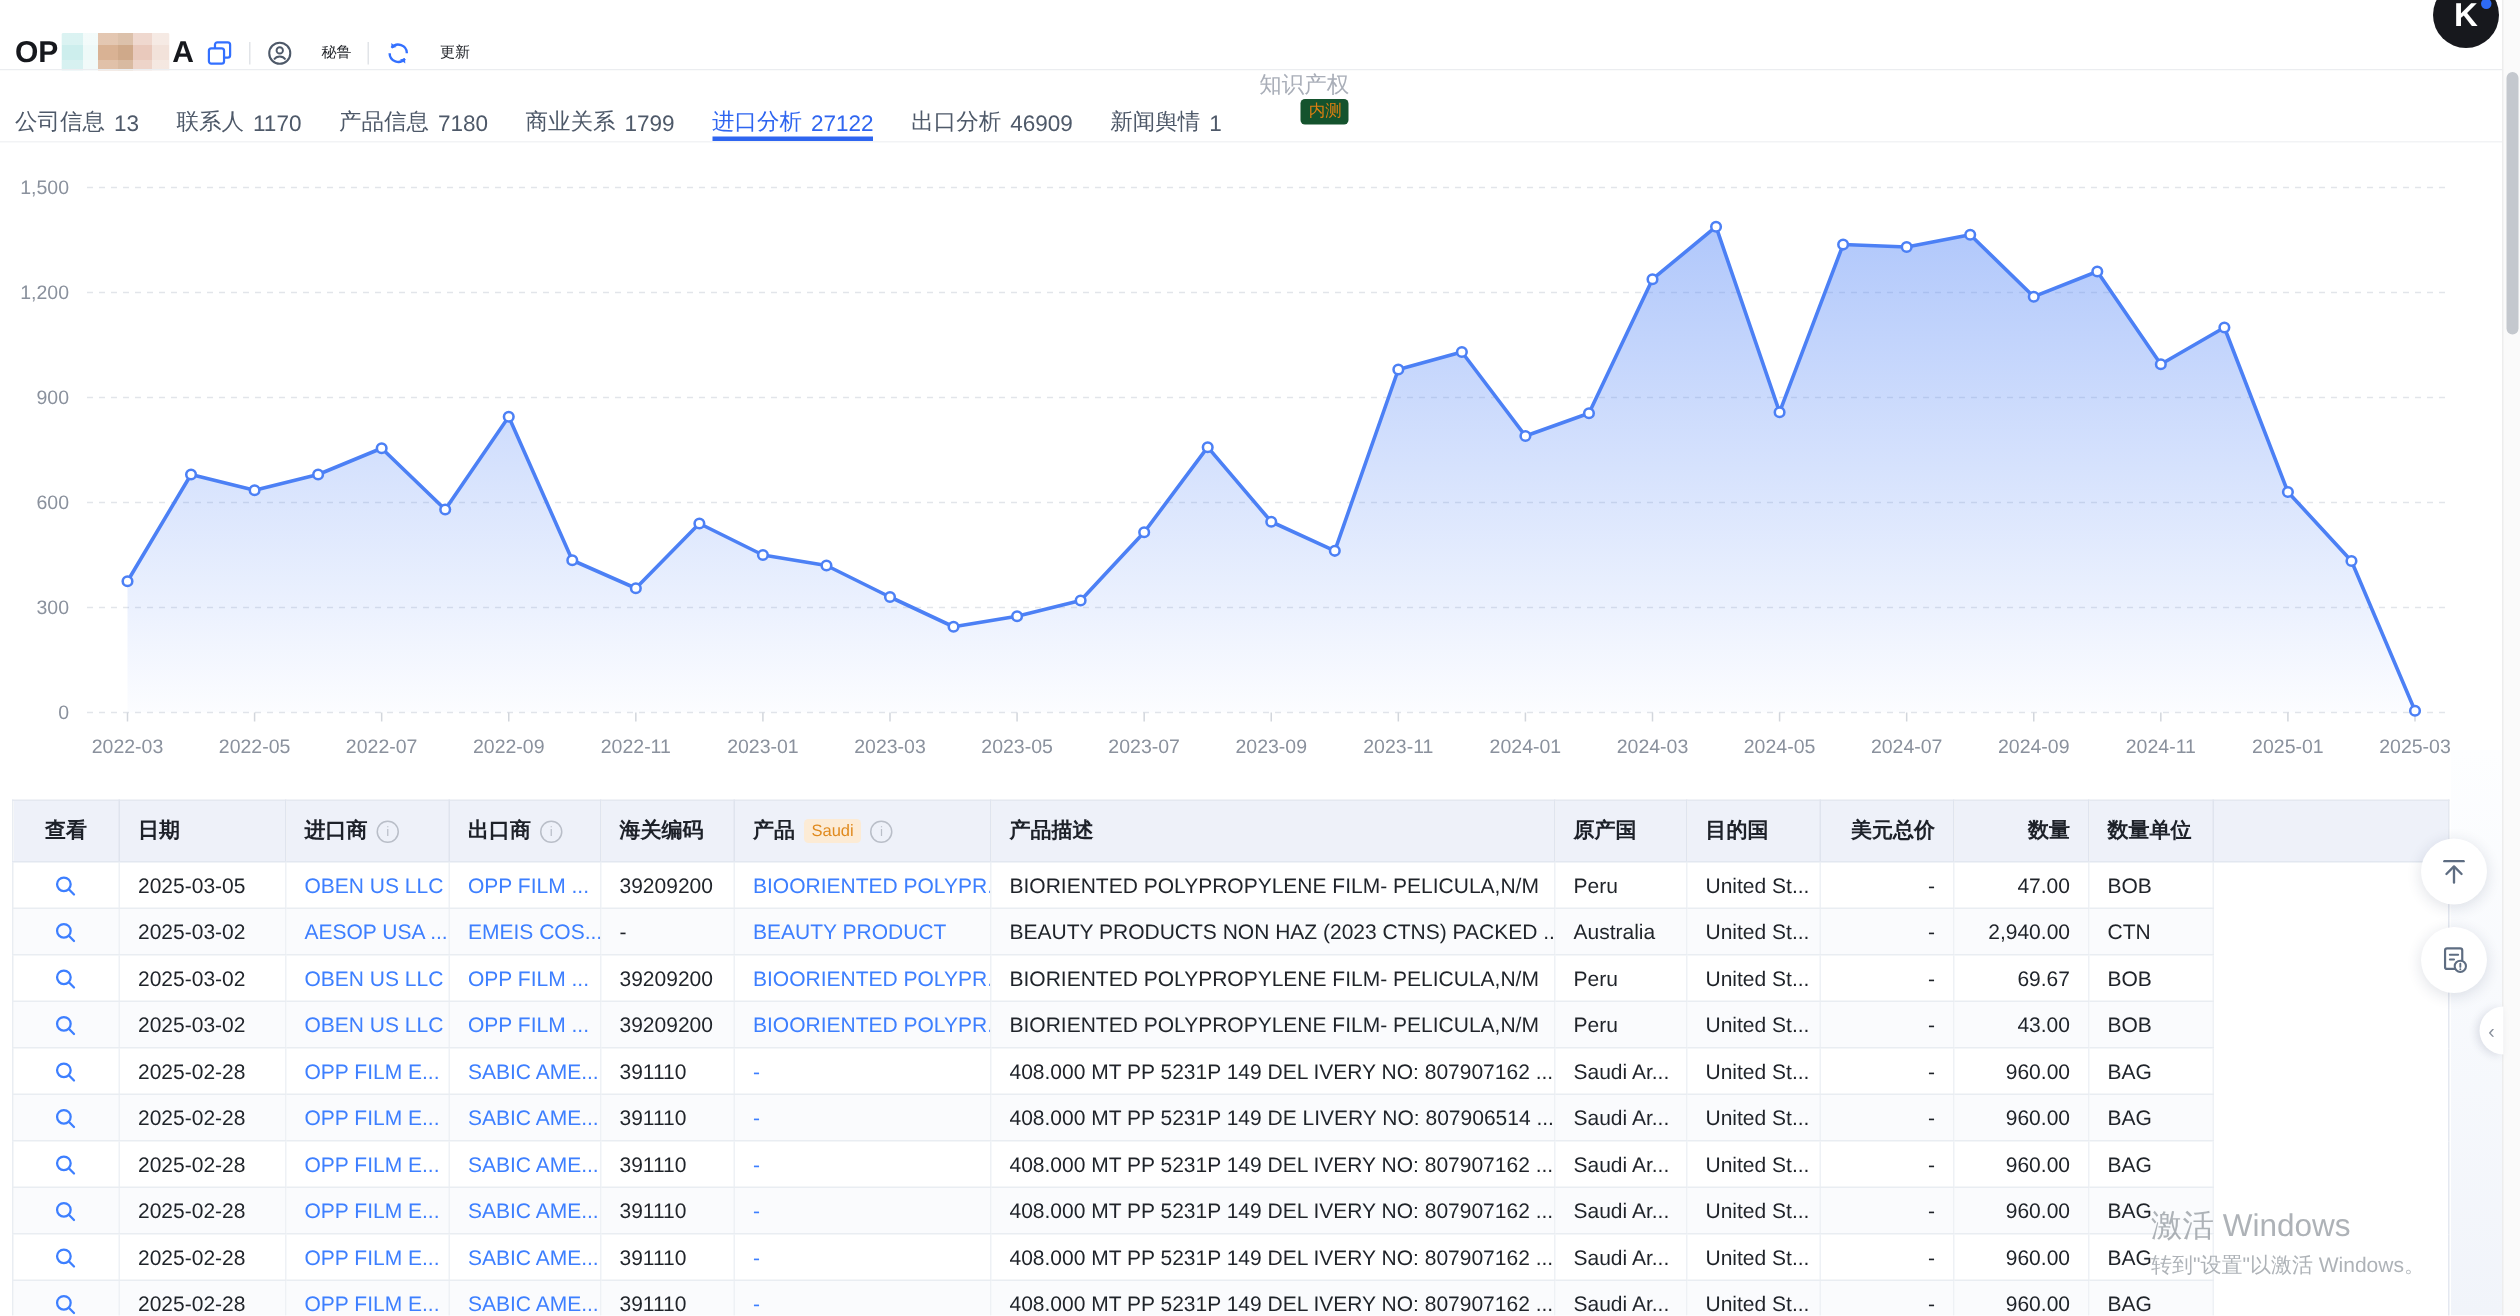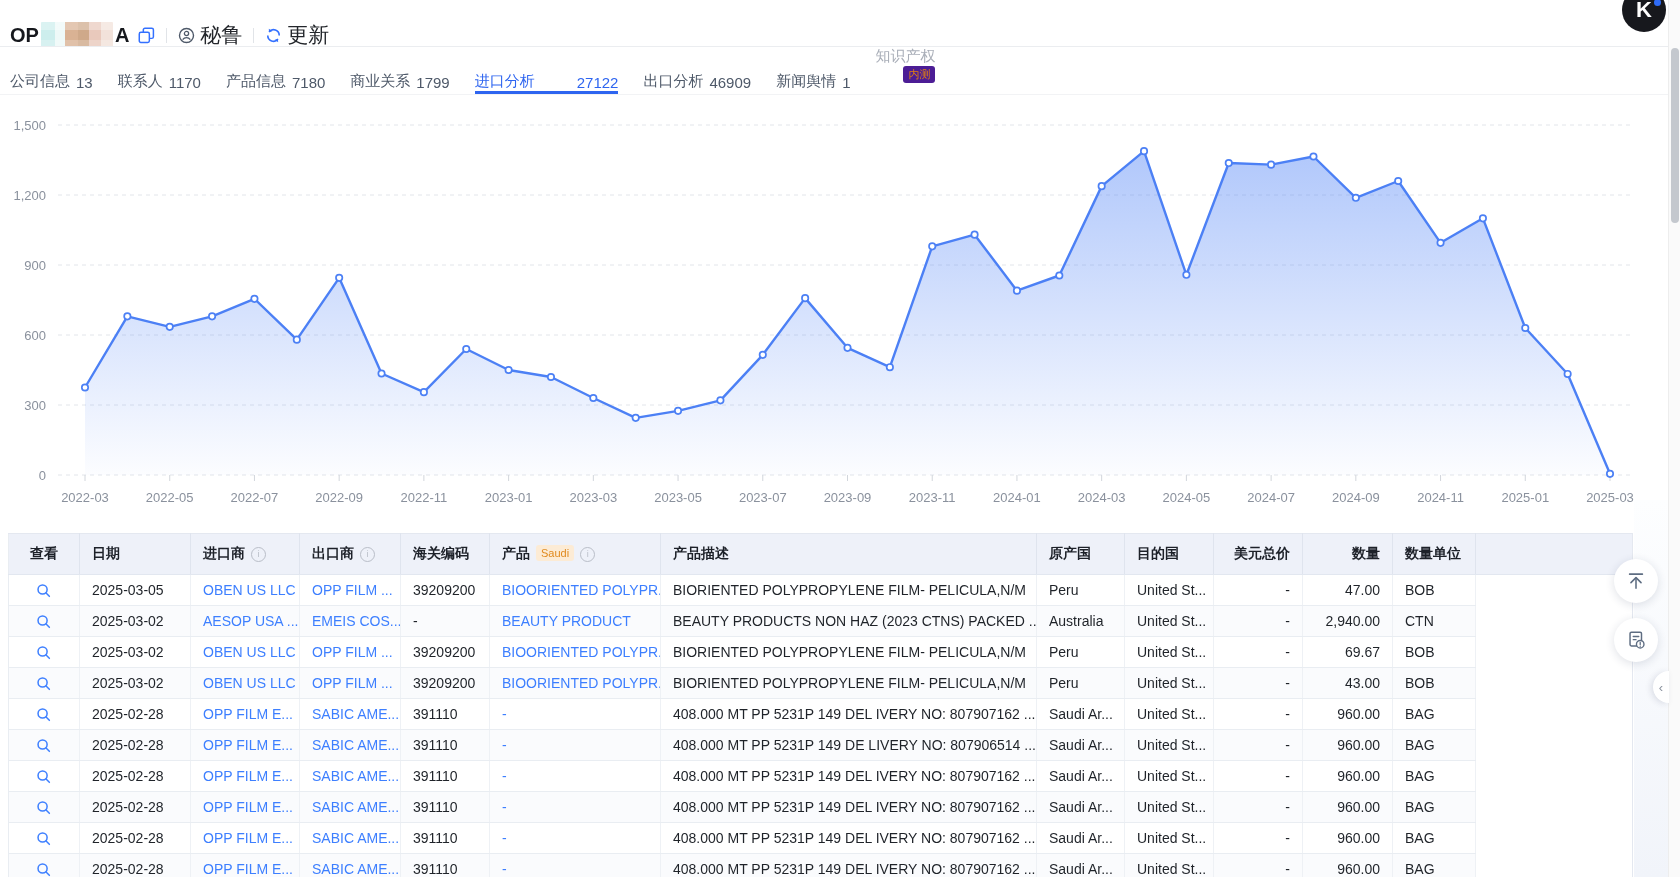--- a/index.html
+++ b/index.html
@@ -9,39 +9,39 @@
 
   
   .topbar{position:absolute;left:10px;top:12px;height:46px;display:flex;align-items:center;}
   .company{font-size:20px;font-weight:700;color:#16181d;display:flex;align-items:center;}
   .mosaic{display:inline-block;width:72px;height:26px;margin:0 2px;border-radius:1px;
     background:
       linear-gradient(180deg,rgba(255,255,255,.28) 0 30%,rgba(0,0,0,0) 30% 70%,rgba(255,255,255,.2) 70%),
       linear-gradient(90deg,#cdeeed 0 20%,#eef9f8 20% 34%,#d9b294 34% 52%,#cfa98a 52% 66%,#e9c9bc 66% 84%,#f2e2da 84%);}
   .tb-icon{display:inline-flex;align-items:center;margin-left:9px;cursor:pointer;}
   .vdiv{width:1px;height:15px;background:#e1e4e8;margin:0 11px;}
-  .tb-label{font-size:21px;color:#23262b;margin-left:5px;}
+  .tb-label{font-size:10px;color:#23262b;margin-left:19px;}
   .hdr-divider{position:absolute;left:0;top:46px;width:1668px;height:1px;background:#ebedf0;}
 
   
   .logo-badge{position:absolute;left:1622px;top:-12px;width:44px;height:44px;border-radius:50%;
     background:#17181d;color:#fff;font-weight:700;font-size:22px;display:flex;align-items:center;
     justify-content:center;cursor:pointer;}
   .logo-badge .dot{position:absolute;right:5px;top:11px;width:7px;height:7px;border-radius:50%;background:#2e6bf6;}
 
   
   .tabbar{position:absolute;left:0;top:47px;width:1668px;height:48px;display:flex;align-items:stretch;
     padding-left:10px;box-sizing:border-box;border-bottom:1px solid #f2f3f5;background:#fff;}
   .tab{display:flex;align-items:flex-end;margin-right:25px;font-size:15px;color:#4e5969;cursor:pointer;
     border-bottom:3px solid transparent;box-sizing:border-box;white-space:nowrap;}
   .tab .cnt{margin-left:6px;}
-  .tab.active{color:#2e65f0;border-bottom-color:#2e65f0;font-weight:500;gap:36px;}
+  .tab.active{color:#2e65f0;border-bottom-color:#2e65f0;font-weight:500;}
   .tab.disabled{color:#a9aeb8;flex-direction:column;}
   .mini-badge{display:inline-block;margin-left:6px;padding:1px 5px;font-size:11px;line-height:15px;
-    color:#e07f10;background:#4c1d95;border-radius:3px;font-weight:400;}
+    color:#e07f10;background:#14532d;border-radius:3px;font-weight:400;}
 
   
   .chart{position:absolute;left:0;top:95px;width:1636px;height:415px;overflow:hidden;cursor:crosshair;}
   .right-band{position:absolute;left:1634px;top:500px;width:34px;height:377px;
     background:linear-gradient(180deg,#fdfeff,#f1f4fa);}
 
   
   .table-wrap{position:absolute;left:8px;top:533px;width:1624px;}
   table{border-collapse:collapse;table-layout:fixed;width:1624px;font-size:14px;}
   th{height:41px;background:#eef1f9;color:#1d2129;font-weight:700;text-align:left;padding:0 12px;
@@ -492,20 +492,24 @@
             <td>United St...</td>
             <td class="al-right">-</td>
             <td class="al-right">960.00</td>
             <td>BAG</td>
             <td class="filler"></td>
           </tr>
         </tbody>
     </table>
   </div>
 
+  <div class="watermark">
+    <div class="wm1">激活 Windows</div>
+    <div class="wm2">转到"设置"以激活 Windows。</div>
+  </div>
 
   <div class="fab fab-top">
     <svg width="22" height="22" viewBox="0 0 24 24">
       <path d="M5 4.5 H19" stroke="#5e6d82" stroke-width="1.7" fill="none" stroke-linecap="round"></path>
       <path d="M12 20 V9" stroke="#5e6d82" stroke-width="1.7" fill="none" stroke-linecap="round"></path>
       <path d="M6.5 13.8 L12 8.3 L17.5 13.8" stroke="#5e6d82" stroke-width="1.7" fill="none" stroke-linecap="round" stroke-linejoin="round"></path>
     </svg>
   </div>
   <div class="fab fab-feedback">
     <svg width="22" height="22" viewBox="0 0 24 24">

